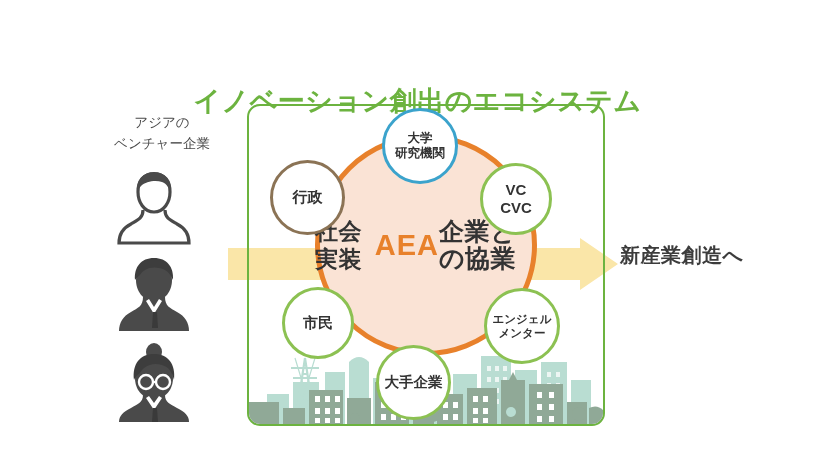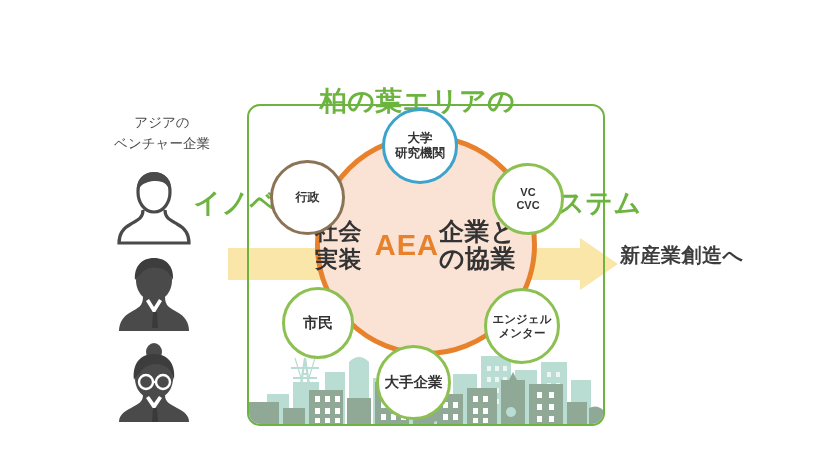--- a/index.html
+++ b/index.html
@@ -167,50 +167,49 @@
     color: #333333;
   }
   .node .label { display: block; line-height: 1.22; white-space: pre-line; }
 
   #node-univ {
     left: 382px; top: 108px; width: 76px; height: 76px;
     border: 3.5px solid #3BA3CC;
     font-size: 12.5px;
   }
   #node-vc {
-    left: 492px; top: 163px; width: 72px; height: 72px;
+    left: 480px; top: 163px; width: 72px; height: 72px;
     border: 3.5px solid #8CC152;
-    font-size: 11px;
+    font-size: 15px;
   }
   #node-angel {
     left: 484px; top: 288px; width: 76px; height: 76px;
     border: 3.5px solid #8CC152;
     font-size: 11.5px;
   }
   #node-big {
     left: 376px; top: 345px; width: 75px; height: 75px;
     border: 3.5px solid #8CC152;
     font-size: 14.5px;
   }
   #node-citizen {
     left: 282px; top: 287px; width: 72px; height: 72px;
     border: 3.5px solid #8CC152;
     font-size: 15px;
   }
   #node-gov {
     left: 270px; top: 160px; width: 75px; height: 75px;
     border: 3.5px solid #8B7355;
-    font-size: 12px;
+    font-size: 15px;
   }
 </style>
 </head>
 <body>
 
 <div id="title">
-  <span class="line1">柏の葉エリアの</span>
   <span class="line2">イノベーション創出のエコシステム</span>
 </div>
 
 <div id="left-caption">
   <span>アジアの</span>
   <span>ベンチャー企業</span>
 </div>
 
 <div id="avatars">
 

